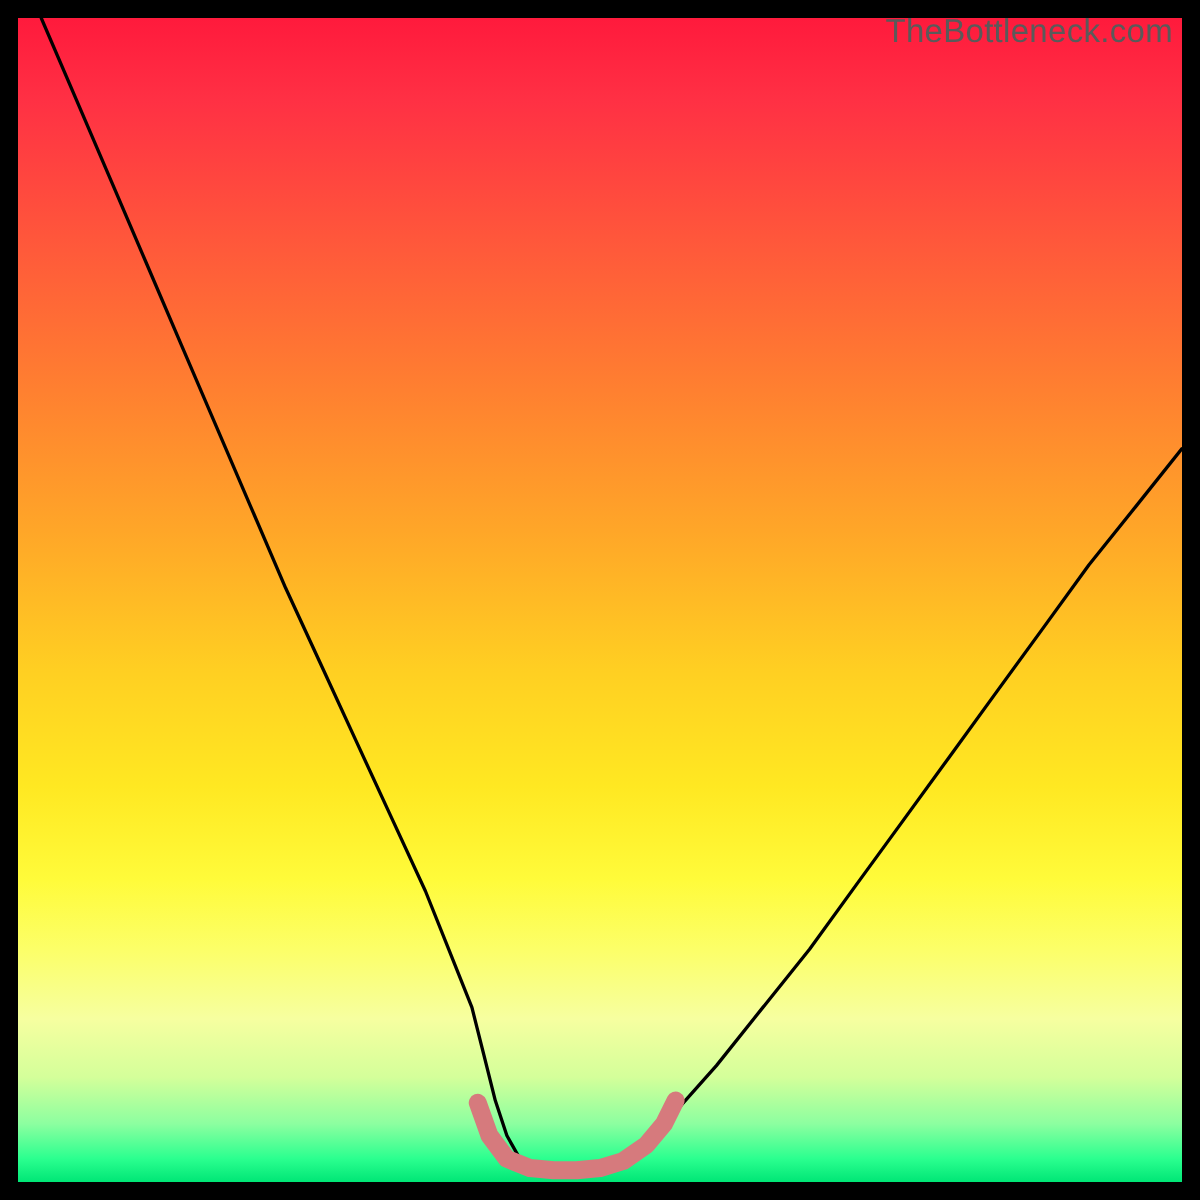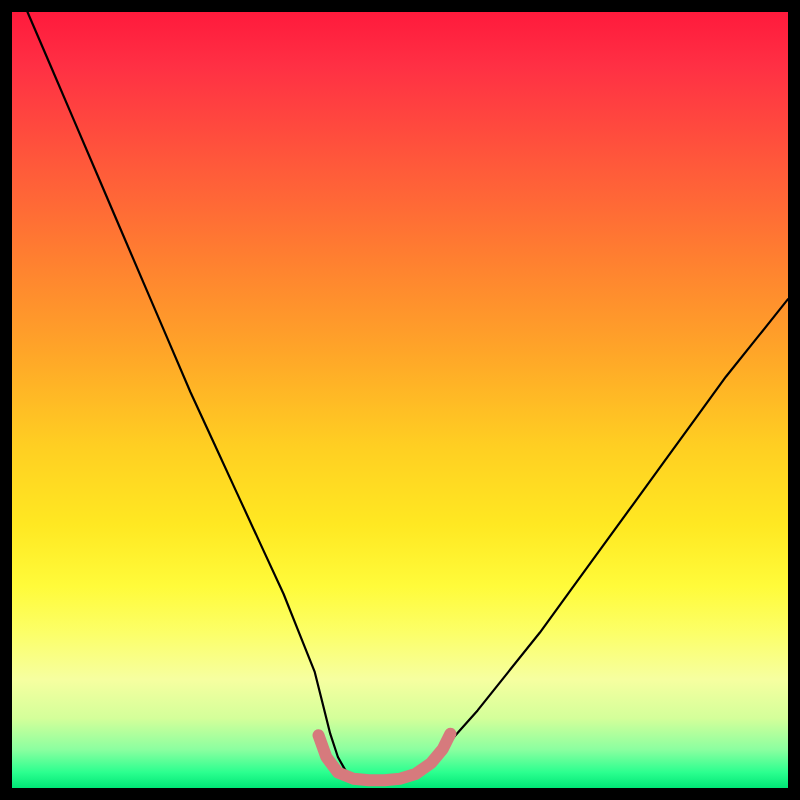--- a/index.html
+++ b/index.html
@@ -74,14 +74,15 @@
 <div class="frame">
   <div class="plot-area">
 
     <div class="gradient-bg"></div>
 
     <svg class="curve-svg" viewBox="0 0 776 776" preserveAspectRatio="none">
       <path id="bottleneck-curve-path" fill="none" stroke="#000" stroke-width="2.2" stroke-linecap="round" stroke-linejoin="round" d="M15.5 0.0 L38.8 54.3 L62.1 108.6 L85.4 163.0 L108.6 217.3 L131.9 271.6 L155.2 325.9 L178.5 380.2 L201.8 430.7 L225.0 481.1 L248.3 531.6 L271.6 582.0 L287.1 620.8 L302.6 659.6 L310.4 690.6 L318.2 721.7 L325.9 745.0 L333.7 758.9 L341.4 766.7 L349.2 768.2 L357.0 768.2 L372.5 768.2 L388.0 766.7 L411.3 756.6 L434.6 733.3 L465.6 698.4 L496.6 659.6 L527.7 620.8 L558.7 578.1 L589.8 535.4 L620.8 492.8 L651.8 450.1 L682.9 407.4 L713.9 364.7 L745.0 325.9 L776.0 287.1"></path>
       <path id="optimal-zone-path" fill="none" stroke="#d67a7d" stroke-width="12" stroke-linecap="round" stroke-linejoin="round" d="M306.5 723.2 L314.3 745.0 L325.9 760.5 L341.4 766.7 L357.0 768.2 L372.5 768.2 L388.0 766.7 L403.5 762.0 L419.0 751.2 L430.7 737.2 L438.4 721.7"></path>
     </svg>
 
+    <div class="watermark">TheBottleneck.com</div>
   </div>
 </div>
 
 </body></html>

